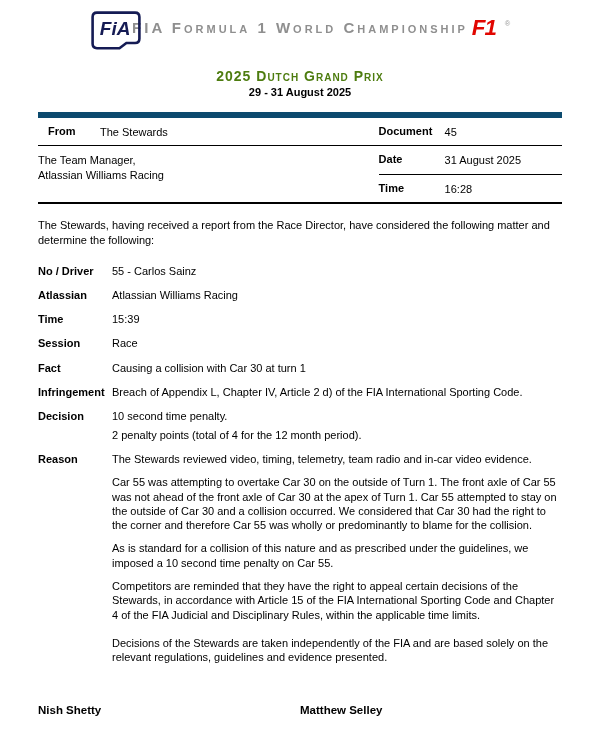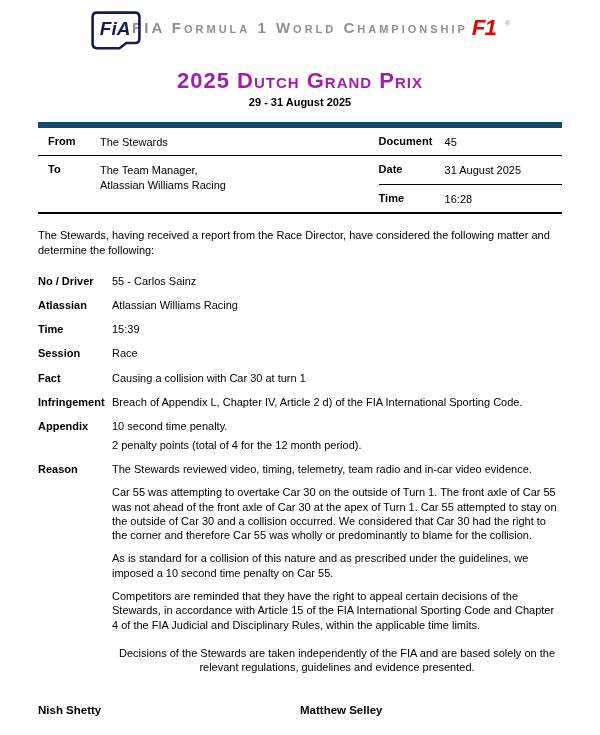--- a/index.html
+++ b/index.html
@@ -25,23 +25,23 @@
     font-size: 15px;
     font-weight: 700;
     padding-top: 11px;
   }
 
   
   .title-block { text-align: center; margin-top: 14px; }
   .event-title {
     font-variant: small-caps;
     font-weight: bold;
-    font-size: 22px;
+    font-size: 14px;
     letter-spacing: 1px;
-    color: #a21caf;
+    color: #4d7c0f;
   }
   .event-dates { font-weight: bold; font-size: 11px; margin-top: 2px; }
 
   
   .meta-table {
     margin-top: 14px;
     border-top: 6px solid #0c4a6e;
     border-bottom: 2px solid #000;
     display: flex;
   }
@@ -56,21 +56,21 @@
 
   
   .intro { margin-top: 14px; font-size: 11px; line-height: 1.35; }
 
   
   .fields { margin-top: 16px; }
   .field-row { display: flex; margin-bottom: 10px; font-size: 11px; line-height: 1.3; }
   .field-label { width: 74px; min-width: 74px; font-weight: bold; }
   .field-value { flex: 1; }
   .field-value p { margin: 0 0 9px 0; }
-  .field-value p:last-child { margin-bottom: 3px; text-align: center; }
+  .field-value p:last-child { margin-bottom: 13px; }
   .field-value p.spaced-top { margin-top: 14px; }
   .decision-line { margin-bottom: 4px; }
 
   
   .signatures { margin-top: 26px; font-size: 11.5px; }
   .sig-row { display: flex; margin-bottom: 21px; }
   .sig-name { font-weight: bold; }
   .sig-left { width: 50%; }
 </style>
 </head>
@@ -99,21 +99,20 @@
     <div class="event-dates">29 - 31 August 2025</div>
   </div>
 
   <div class="meta-table">
     <div class="meta-left">
       <div class="meta-row bordered">
         <span class="meta-label">From</span>
         <span class="meta-value">The Stewards</span>
       </div>
       <div class="meta-row to-row">
-        <span class="meta-label">To</span>
         <span class="meta-value">
           <div>The Team Manager,</div>
           <div>Atlassian Williams Racing</div>
         </span>
       </div>
     </div>
     <div class="meta-right">
       <div class="meta-row bordered">
         <span class="meta-label">Document</span>
         <span class="meta-value">45</span>
@@ -157,21 +156,21 @@
       <div class="field-label">Fact</div>
       <div class="field-value">Causing a collision with Car 30 at turn 1</div>
     </div>
 
     <div class="field-row">
       <div class="field-label">Infringement</div>
       <div class="field-value">Breach of Appendix L, Chapter IV, Article 2 d) of the FIA International Sporting Code.</div>
     </div>
 
     <div class="field-row">
-      <div class="field-label">Appendix</div>
+      <div class="field-label">Decision</div>
       <div class="field-value">
         <div class="decision-line">10 second time penalty.</div>
         <div>2 penalty points (total of 4 for the 12 month period).</div>
       </div>
     </div>
 
     <div class="field-row">
       <div class="field-label">Reason</div>
       <div class="field-value">
         <p>The Stewards reviewed video, timing, telemetry, team radio and in-car video evidence.</p>

